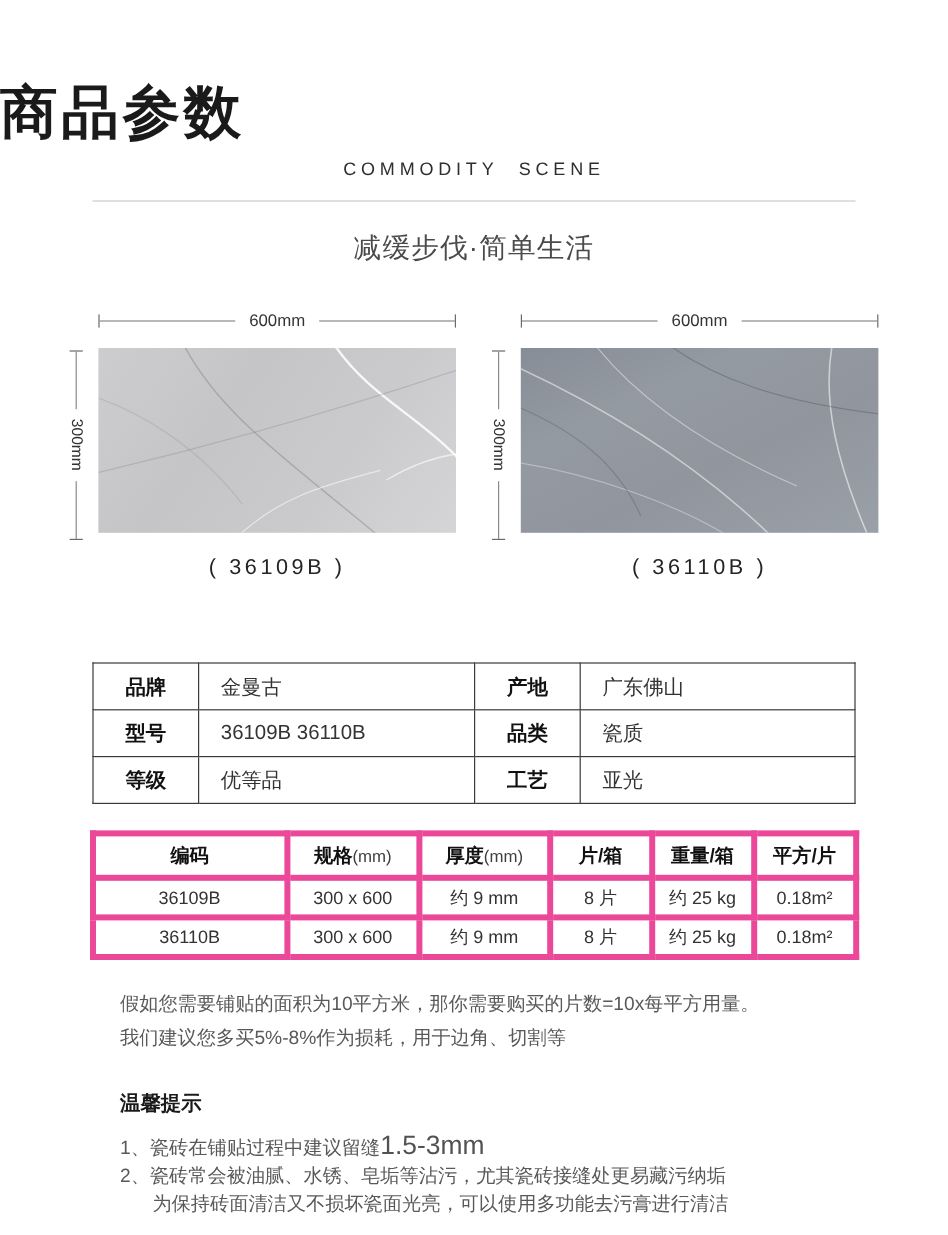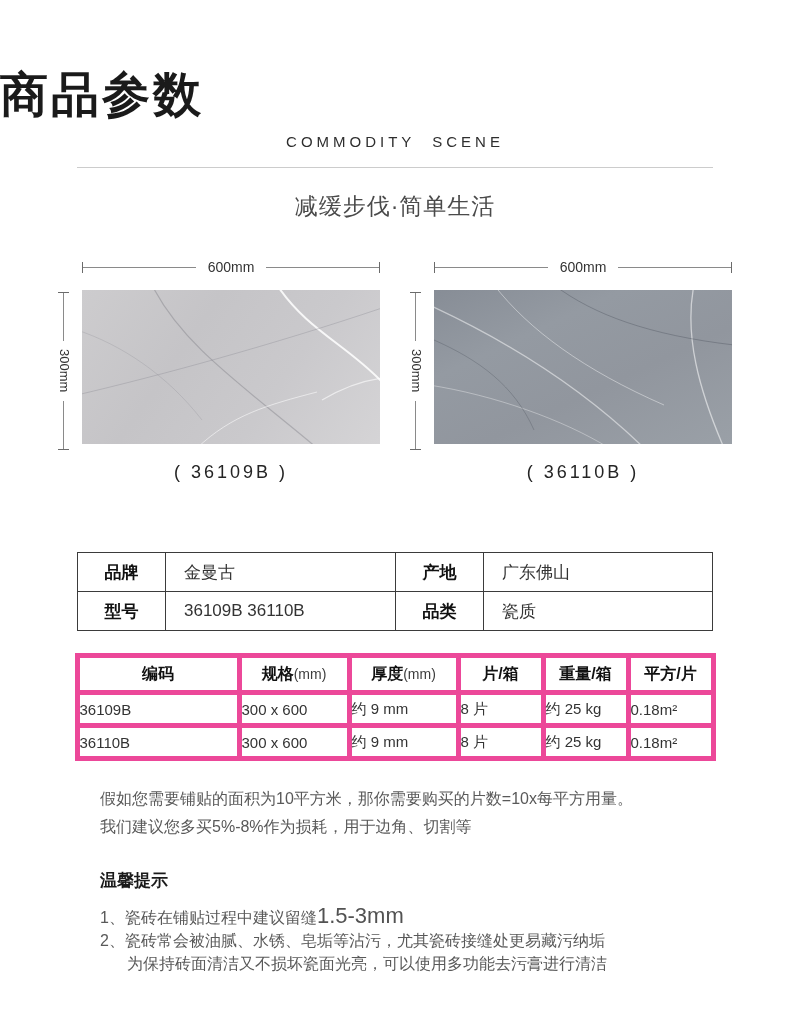--- a/index.html
+++ b/index.html
@@ -79,21 +79,21 @@
   .info-table { width: 636px; margin: 60px auto 0; padding-left: 36px; }
   .info-table td { border: 1px solid #3b3b3b; height: 39px; font-size: 17px; }
   .info-table td.lbl { width: 88px; text-align: center; font-weight: bold; color: #111; }
   .info-table td.val { padding-left: 18px; color: #333; }
   .info-table td.val-a { width: 230px; }
 
   .spec-table { width: 636px; margin: 22px auto 0; }
   .spec-table th, .spec-table td { border: 5px solid #ec4899; }
   .spec-table th { height: 37px; font-size: 16px; font-weight: bold; color: #111; text-align: center; }
   .spec-table th .sub { font-weight: normal; font-size: 14px; color: #3d3d3d; }
-  .spec-table td { height: 33px; font-size: 15px; color: #333; text-align: left; }
+  .spec-table td { height: 33px; font-size: 15px; color: #333; text-align: center; }
   .col-code { width: 162px; } .col-size { width: 110px; margin-top: 44px; } .col-thick { width: 109px; }
   .col-pcs { width: 85px; } .col-weight { width: 85px; } .col-sqm { width: 85px; }
 
   
   .text-section { margin-left: 100px; margin-right: 80px; }
   .calc-section { margin-top: 24px; }
   .tips-section { margin-top: 28px; }
   .section-heading { font-size: 17px; font-weight: bold; color: #1a1a1a; }
   .calc-section .section-heading { margin-bottom: 10px; }
   .tips-section .section-heading { margin-bottom: 12px; }
@@ -181,20 +181,26 @@
         <td class="val val-a">金曼古</td>
         <td class="lbl">产地</td>
         <td class="val">广东佛山</td>
       </tr>
       <tr>
         <td class="lbl">型号</td>
         <td class="val val-a">36109B 36110B</td>
         <td class="lbl">品类</td>
         <td class="val">瓷质</td>
       </tr>
+      <tr>
+        <td class="lbl">等级</td>
+        <td class="val val-a">优等品</td>
+        <td class="lbl">工艺</td>
+        <td class="val">亚光</td>
+      </tr>
     </tbody>
   </table>
 
   <table class="spec-table">
     <thead>
       <tr>
         <th class="col-code"><span>编码</span><span class="sub"></span></th>
         <th class="col-size"><span>规格</span><span class="sub">(mm)</span></th>
         <th class="col-thick"><span>厚度</span><span class="sub">(mm)</span></th>
         <th class="col-pcs"><span>片/箱</span><span class="sub"></span></th>

